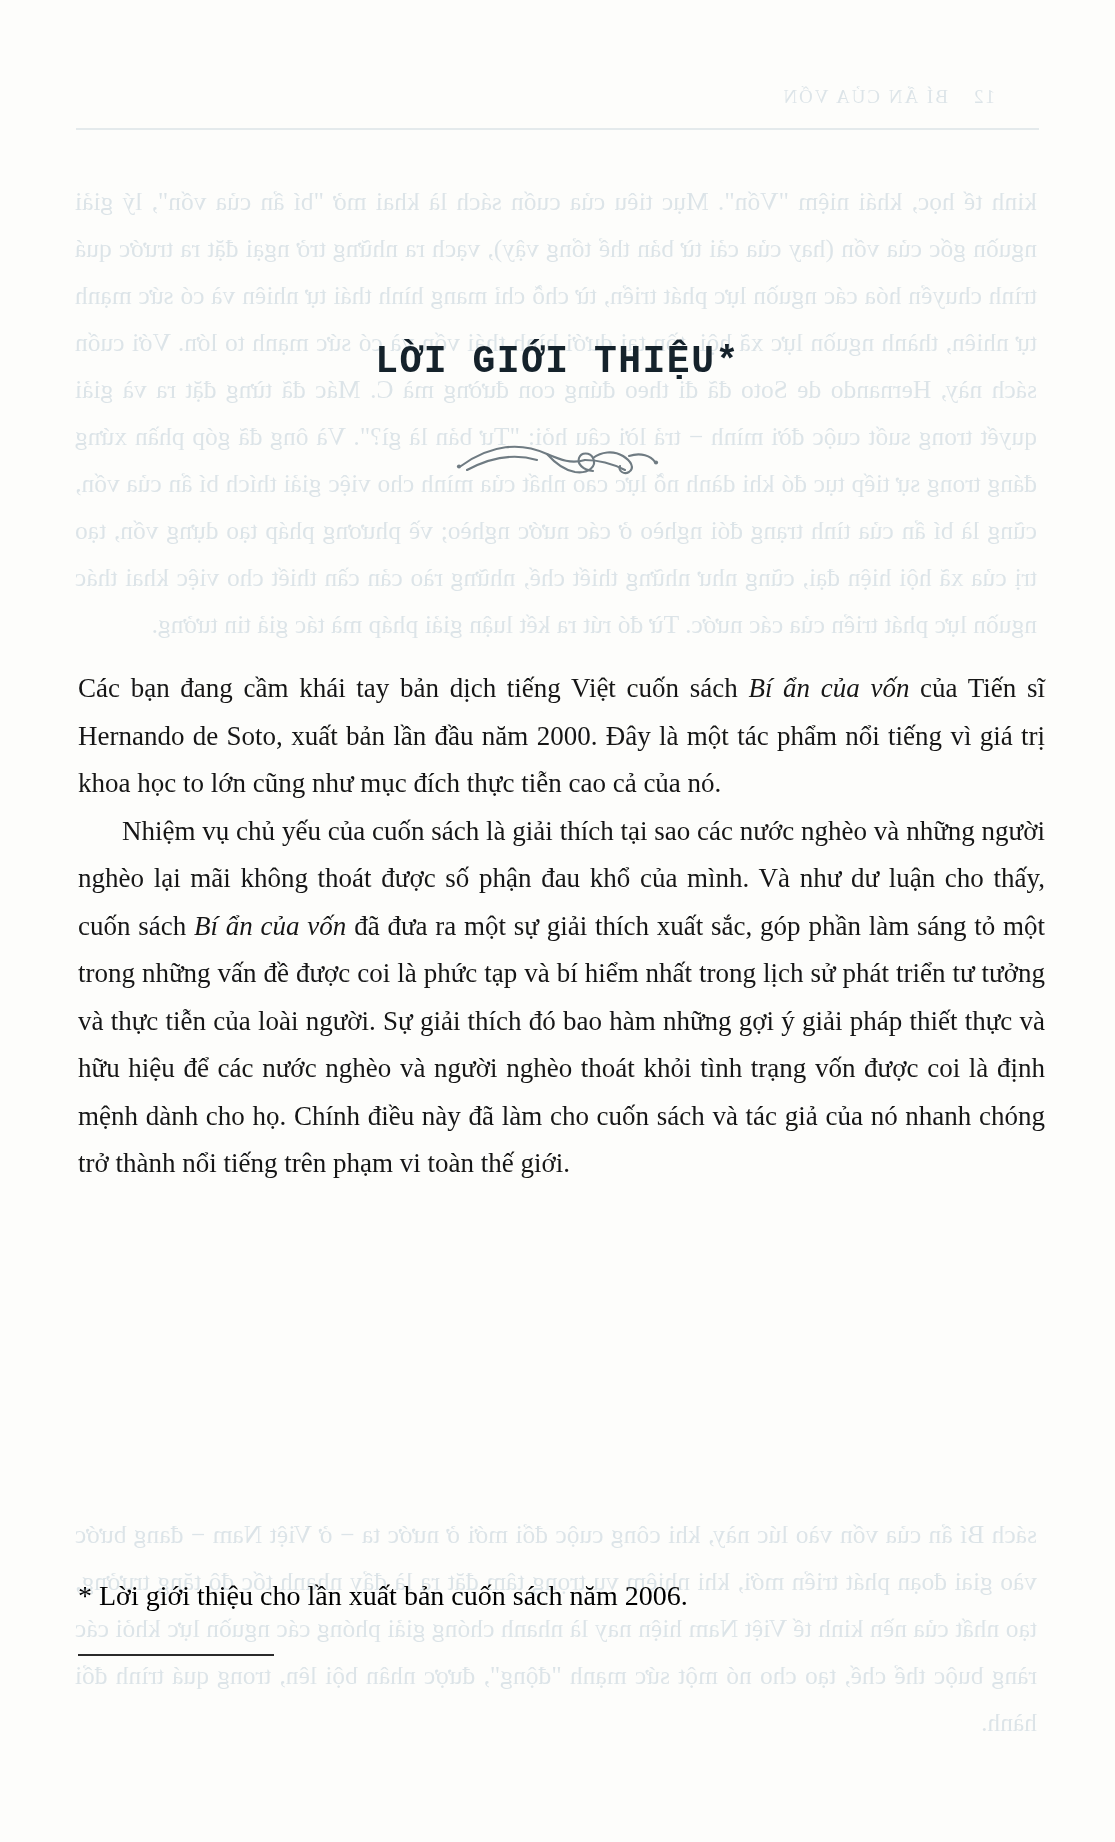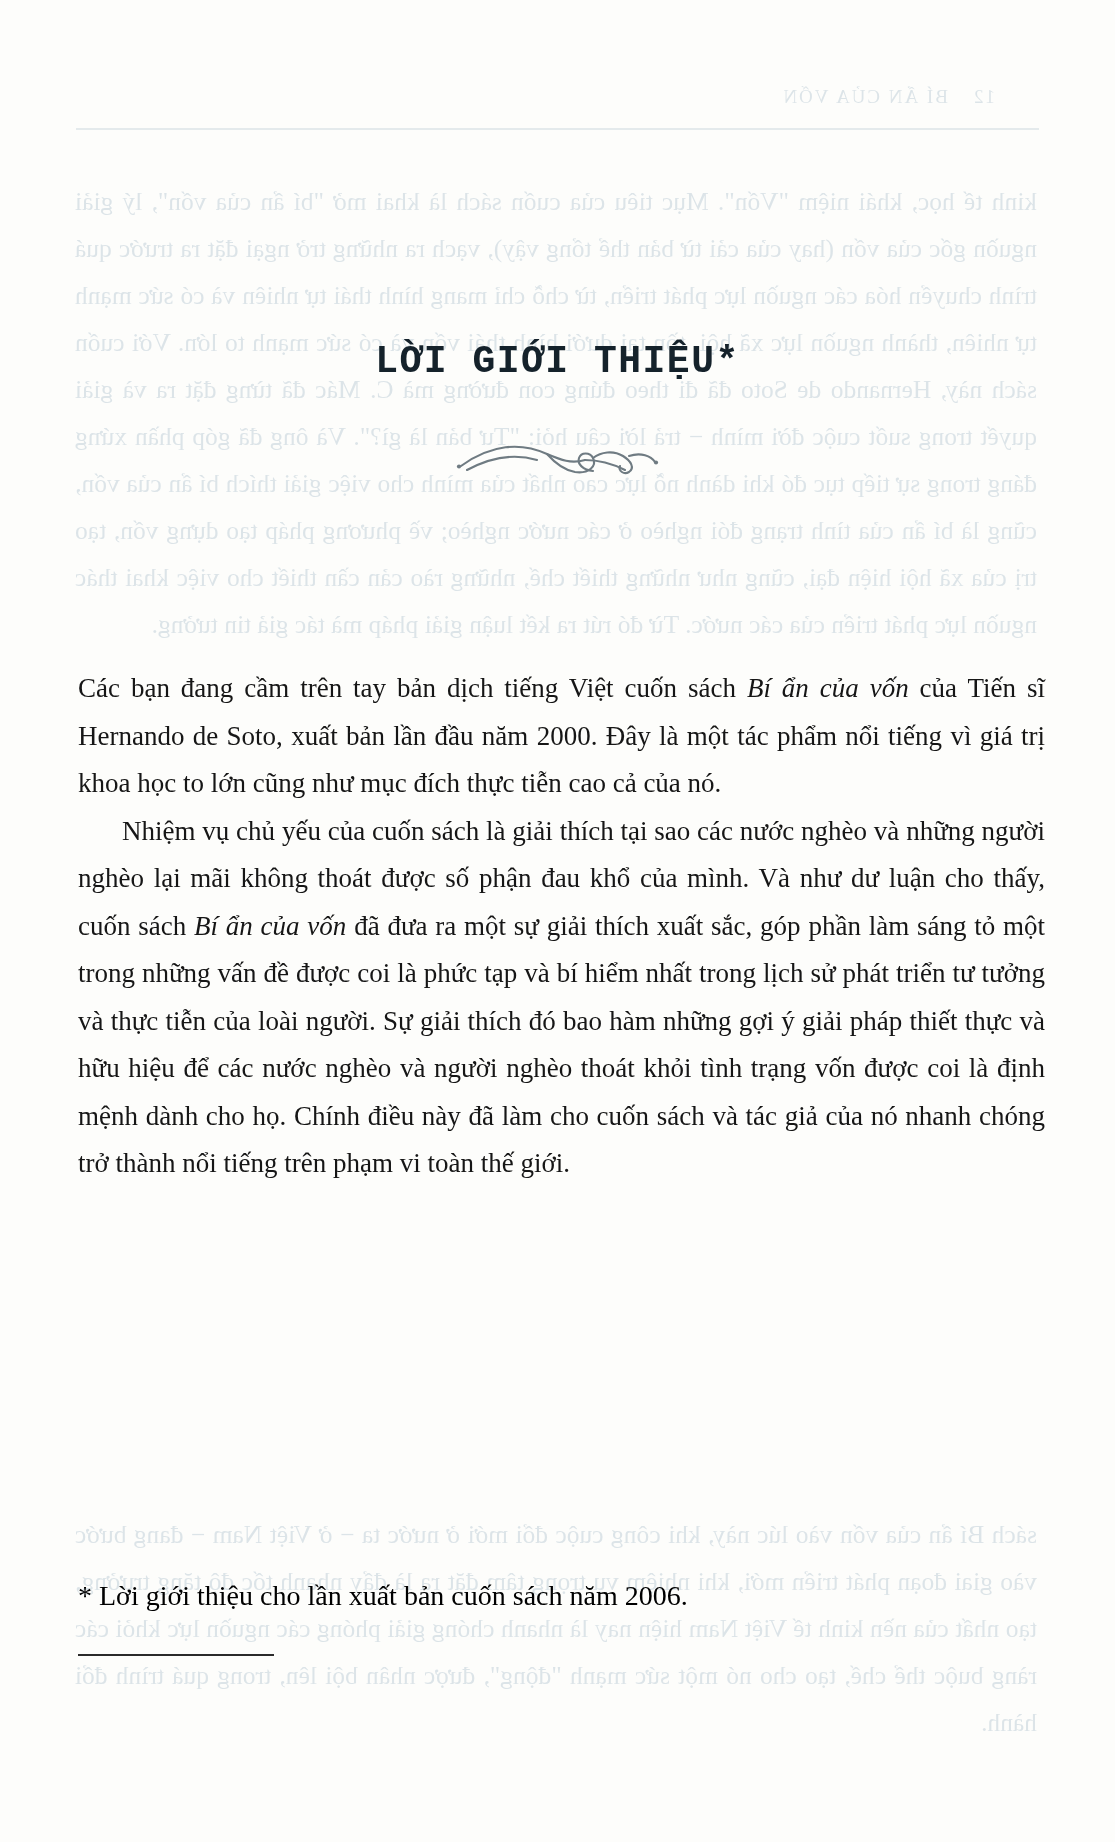--- a/index.html
+++ b/index.html
@@ -158,21 +158,21 @@
         </g>
         <g fill="#6f7b82">
           <circle cx="16" cy="36.5" r="2.1"></circle>
           <circle cx="213" cy="32.5" r="2.1"></circle>
         </g>
       </svg>
     </div>
 
     <div class="body">
       <p>
-        <span>Các bạn đang cầm trên tay bản dịch tiếng Việt cuốn sách </span><i>Bí ẩn của vốn</i><span> của Tiến sĩ Hernando de Soto, xuất bản lần đầu năm 2000. Đây là một tác phẩm nổi tiếng vì giá trị khoa học to lớn cũng như mục đích thực tiễn cao cả của nó.</span>
+        <span>Các bạn đang cầm khái tay bản dịch tiếng Việt cuốn sách </span><i>Bí ẩn của vốn</i><span> của Tiến sĩ Hernando de Soto, xuất bản lần đầu năm 2000. Đây là một tác phẩm nổi tiếng vì giá trị khoa học to lớn cũng như mục đích thực tiễn cao cả của nó.</span>
       </p>
       <p>
         <span>Nhiệm vụ chủ yếu của cuốn sách là giải thích tại sao các nước nghèo và những người nghèo lại mãi không thoát được số phận đau khổ của mình. Và như dư luận cho thấy, cuốn sách </span><i>Bí ẩn của vốn</i><span> đã đưa ra một sự giải thích xuất sắc, góp phần làm sáng tỏ một trong những vấn đề được coi là phức tạp và bí hiểm nhất trong lịch sử phát triển tư tưởng và thực tiễn của loài người. Sự giải thích đó bao hàm những gợi ý giải pháp thiết thực và hữu hiệu để các nước nghèo và người nghèo thoát khỏi tình trạng vốn được coi là định mệnh dành cho họ. Chính điều này đã làm cho cuốn sách và tác giả của nó nhanh chóng trở thành nổi tiếng trên phạm vi toàn thế giới.</span>
       </p>
     </div>
 
     <div class="footnote-rule"></div>
     <div class="footnote">* Lời giới thiệu cho lần xuất bản cuốn sách năm 2006.</div>
 
   </div>

